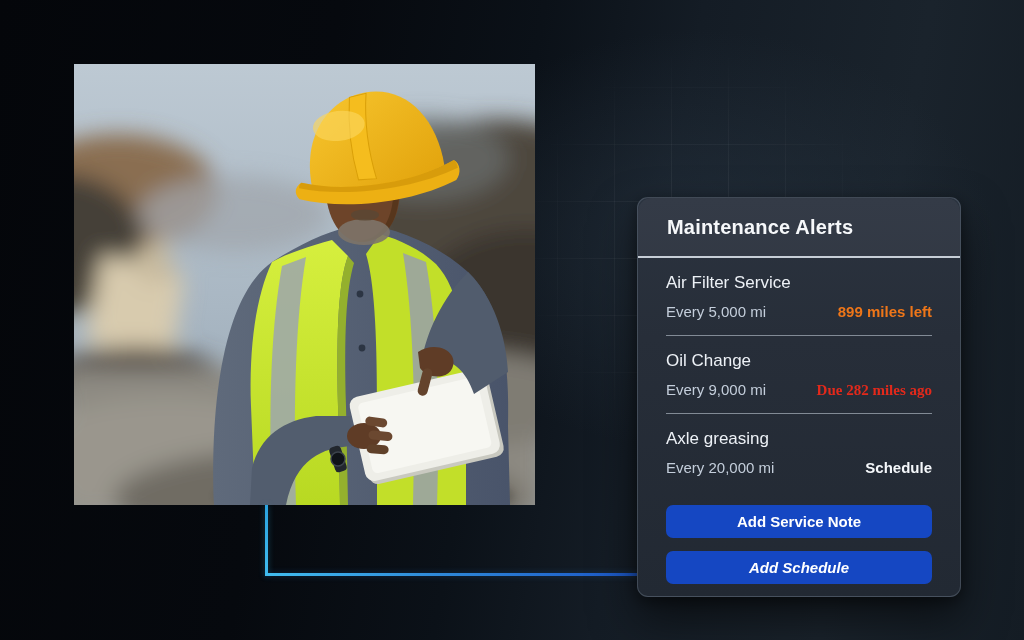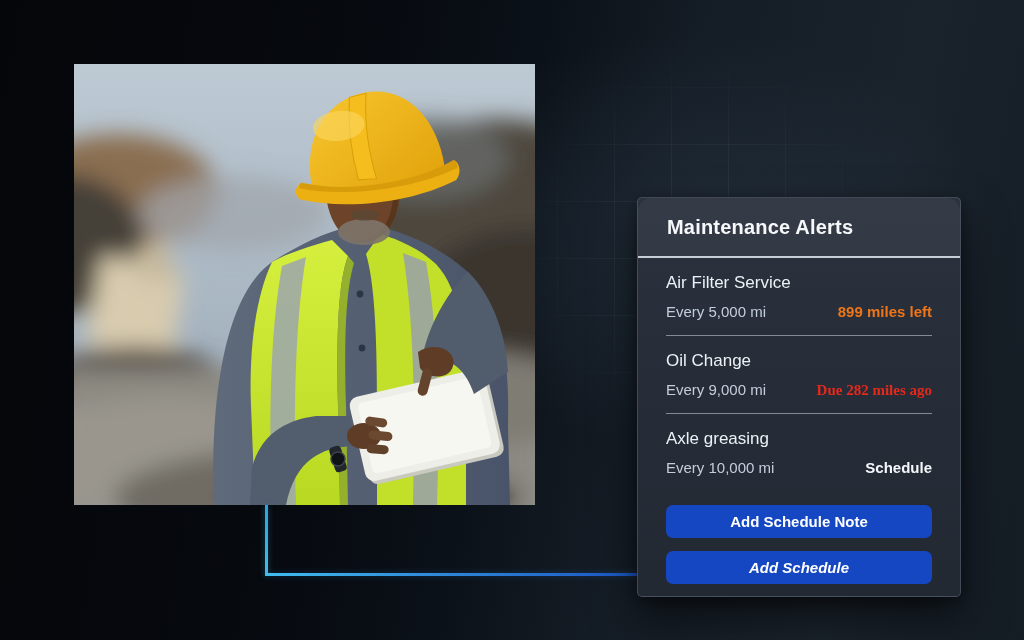--- a/index.html
+++ b/index.html
@@ -41,21 +41,21 @@
     left:265px; top:573px; width:375px; height:3px;
     background:linear-gradient(90deg,#41bdf0 0%, #2f8ad9 45%, #1b55c6 100%);
     box-shadow:0 0 6px rgba(42,130,220,0.3);
   }
 
   
   .card{
     position:absolute; left:637px; top:197px; width:324px; height:400px;
     background:linear-gradient(180deg,#2b333f 0%, #272e39 35%, #222933 100%);
     border:1.5px solid rgba(132,146,162,0.32);
-    border-radius:5px;
+    border-radius:11px;
     box-shadow:0 22px 45px rgba(0,0,0,0.55), 0 4px 14px rgba(0,0,0,0.40);
   }
   .card-header{
     height:60px; display:flex; align-items:center; padding:0 29px;
     background:rgba(255,255,255,0.045);
     border-bottom:2px solid rgba(226,233,241,0.85);
     border-radius:14px 14px 0 0;
   }
   .card-title{
     font-size:20px; font-weight:700; color:#f6f8fa; letter-spacing:0.2px;
@@ -207,21 +207,21 @@
       <div class="item-title">Oil Change</div>
       <div class="item-row">
         <span class="item-interval">Every 9,000 mi</span>
         <span class="item-status" style="color: rgb(227, 41, 27); font-family: Liberation Serif, serif;">Due 282 miles ago</span>
       </div>
     </article>
 
     <article class="item last">
       <div class="item-title">Axle greasing</div>
       <div class="item-row">
-        <span class="item-interval">Every 10,000 mi</span>
+        <span class="item-interval">Every 20,000 mi</span>
         <span class="item-status" style="color: rgb(245, 248, 251);">Schedule</span>
       </div>
     </article>
 
-    <button class="btn btn-first">Add Schedule Note</button>
+    <button class="btn btn-first">Add Service Note</button>
     <button class="btn">Add Schedule</button>
   </div>
 </section>
 
 </body></html>

